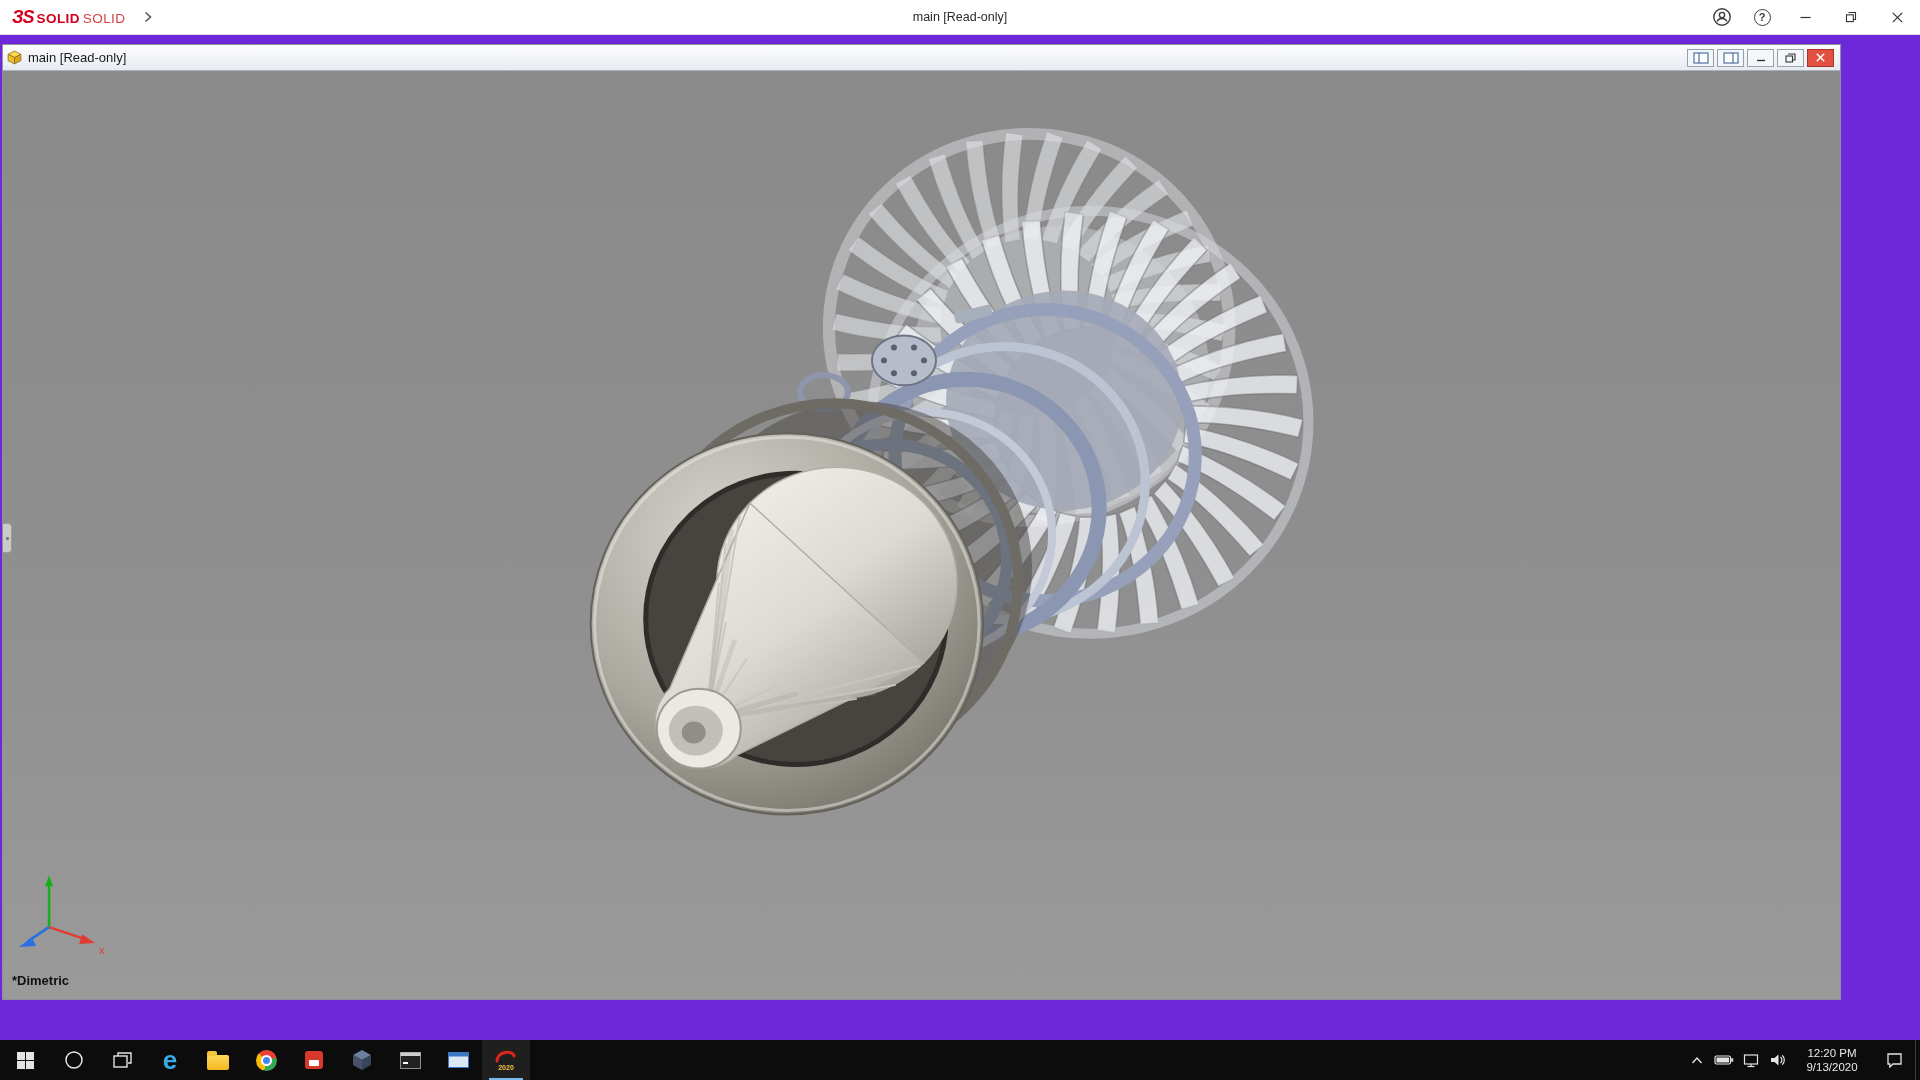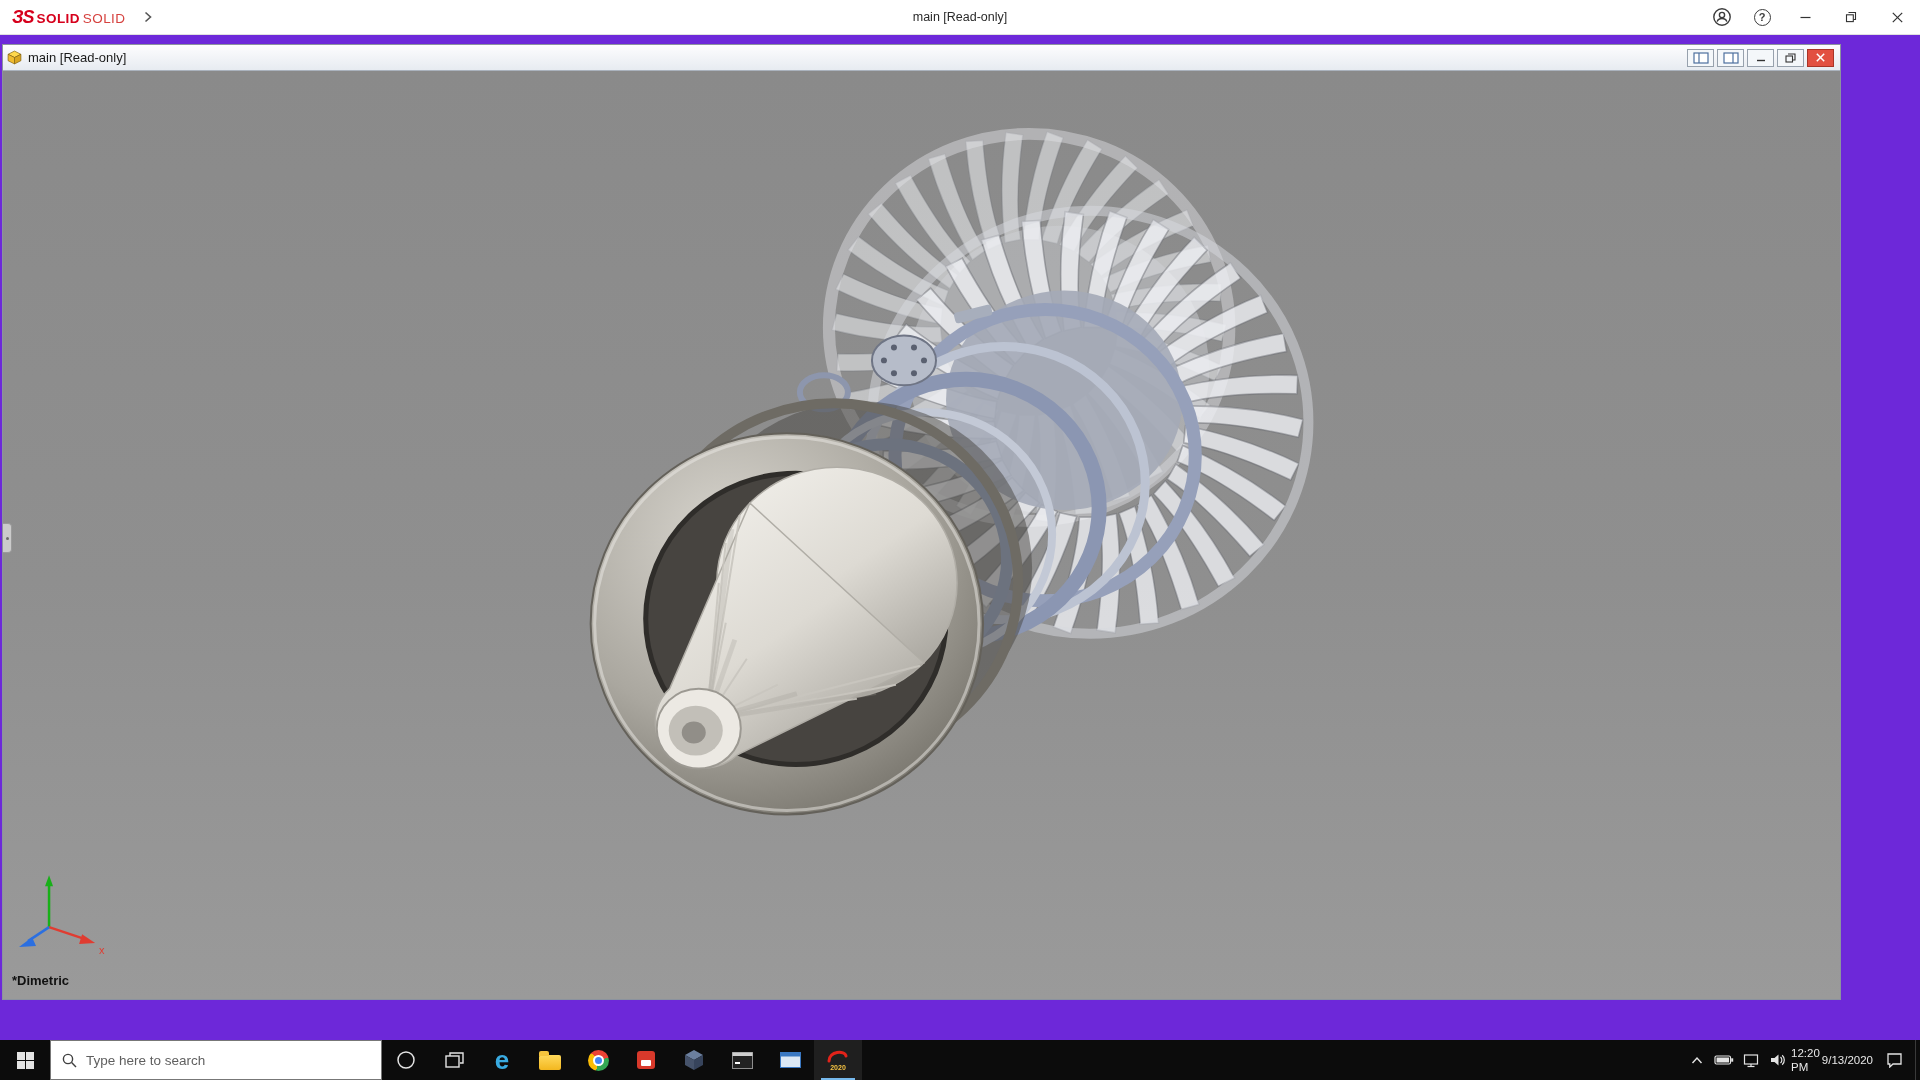--- a/index.html
+++ b/index.html
@@ -44,21 +44,21 @@
   .tb-app.active::after{content:"";position:absolute;left:7px;right:7px;bottom:0;height:2px;background:#76b9ed}
   .edge-e{font-size:26px;font-weight:bold;color:#39abe2;line-height:1}
   .folder{width:22px;height:15px;background:linear-gradient(#ffd95c,#f3b71f);border-radius:2px;position:relative;margin-top:5px}
   .folder::before{content:"";position:absolute;top:-4px;left:0;width:10px;height:5px;background:#f6c53e;border-radius:2px 2px 0 0}
   .chrome{width:21px;height:21px;border-radius:50%;background:conic-gradient(from -45deg,#ea4335 0 33%,#34a853 0 66%,#fbbc05 0 100%);position:relative}
   .chrome::after{content:"";position:absolute;inset:5px;border-radius:50%;background:#4285f4;border:2px solid #fff}
   .sw-tile{display:flex;flex-direction:column;align-items:center;line-height:1}
   .sw-badge{font-size:7px;color:#f5c242;margin-top:1px;font-weight:bold}
   .tray{margin-left:auto;display:flex;align-items:stretch}
   .tray-btn{width:27px;display:grid;place-items:center;cursor:pointer}
-  .tray-clock{width:82px;display:flex;flex-direction:row;align-items:center;justify-content:center;font-size:11.5px;line-height:14px;cursor:pointer}
+  .tray-clock{width:82px;display:flex;flex-direction:column;align-items:center;justify-content:center;font-size:11.5px;line-height:14px;cursor:pointer}
   .tray-notif{width:42px;display:grid;place-items:center;cursor:pointer}
   .show-desktop{width:5px;border-left:1px solid #3a3a3a;cursor:pointer}
 </style>
 </head>
 <body>
 
 <div class="screen">
 
   <header class="titlebar">
     <div class="brand">
@@ -312,27 +312,20 @@
 
   <footer class="taskbar">
     <span class="tb-start">
       <svg width="17" height="17" viewBox="0 0 17 17">
         <rect x="0" y="0" width="8" height="8" fill="#e4e4e4"></rect>
           <rect x="9" y="0" width="8" height="8" fill="#e4e4e4"></rect>
         <rect x="0" y="9" width="8" height="8" fill="#e4e4e4"></rect>
           <rect x="9" y="9" width="8" height="8" fill="#e4e4e4"></rect>
       </svg>
     </span>
-    <div class="tb-search">
-      <svg width="15" height="15" viewBox="0 0 15 15" fill="none" stroke="#3f3f3f" stroke-width="1.4">
-        <circle cx="6" cy="6" r="4.6"></circle>
-          <line x1="9.6" y1="9.6" x2="14" y2="14"></line>
-      </svg>
-      <input type="text" placeholder="Type here to search" style="">
-    </div>
     <span class="tb-app">
       <svg width="20" height="20" viewBox="0 0 20 20" fill="none" stroke="#e4e4e4" stroke-width="1.5">
           <circle cx="10" cy="10" r="8"></circle>
         </svg>
     </span>
     <span class="tb-app">
       <svg width="19" height="17" viewBox="0 0 19 17" fill="none" stroke="#e4e4e4" stroke-width="1.4">
           <path d="M5 4 V1 H18 V11 H15"></path>
           <rect x="1" y="4" width="13" height="11"></rect>
         </svg>

